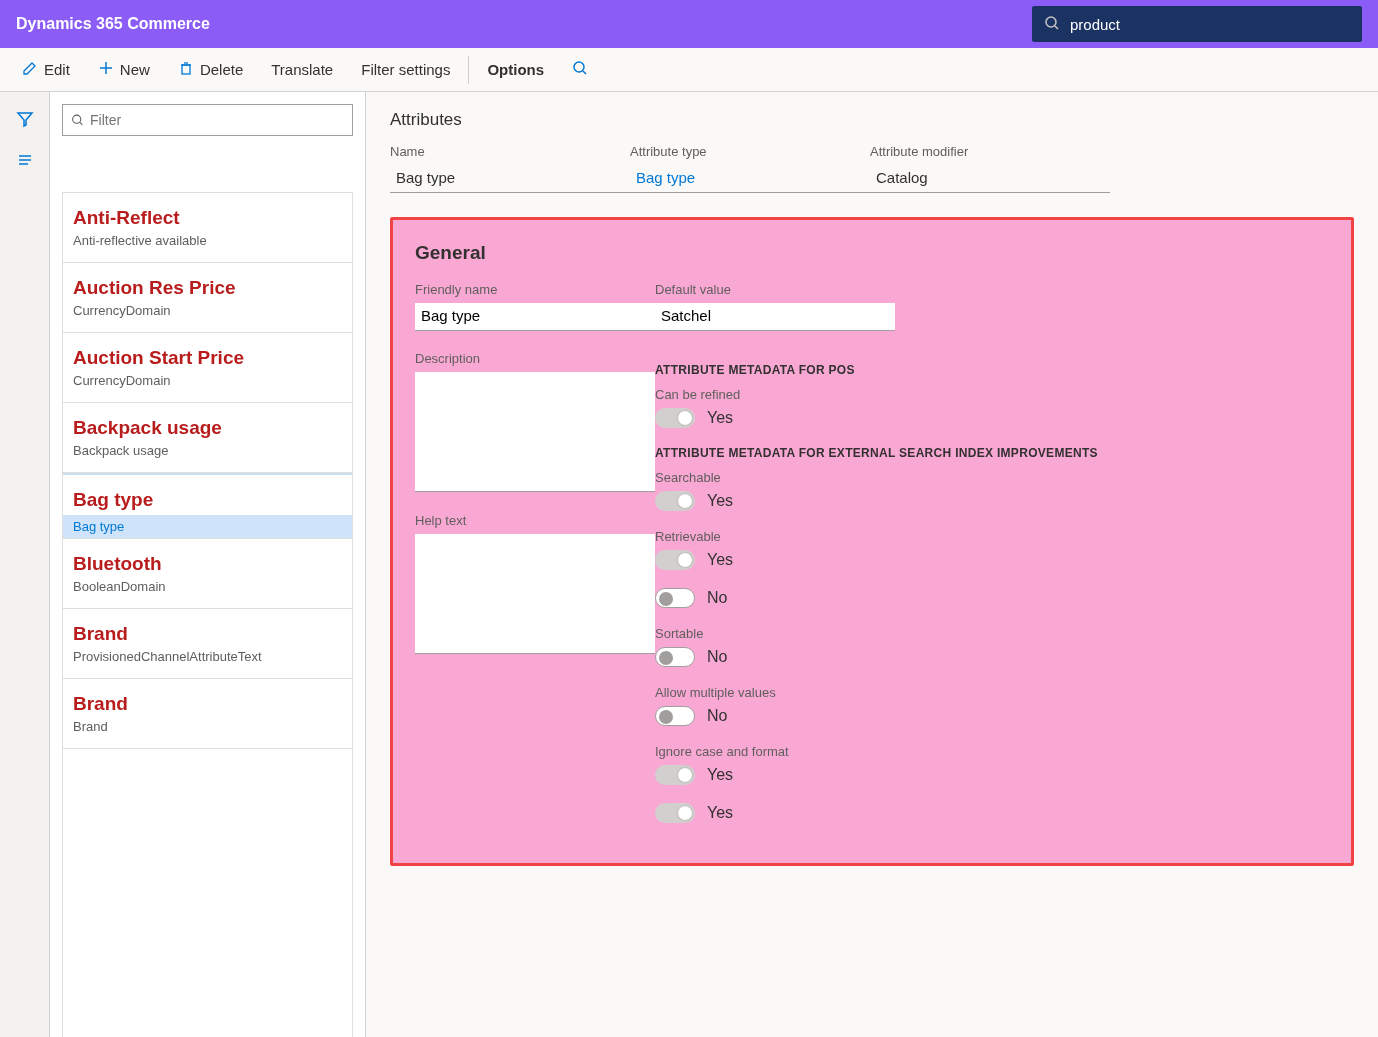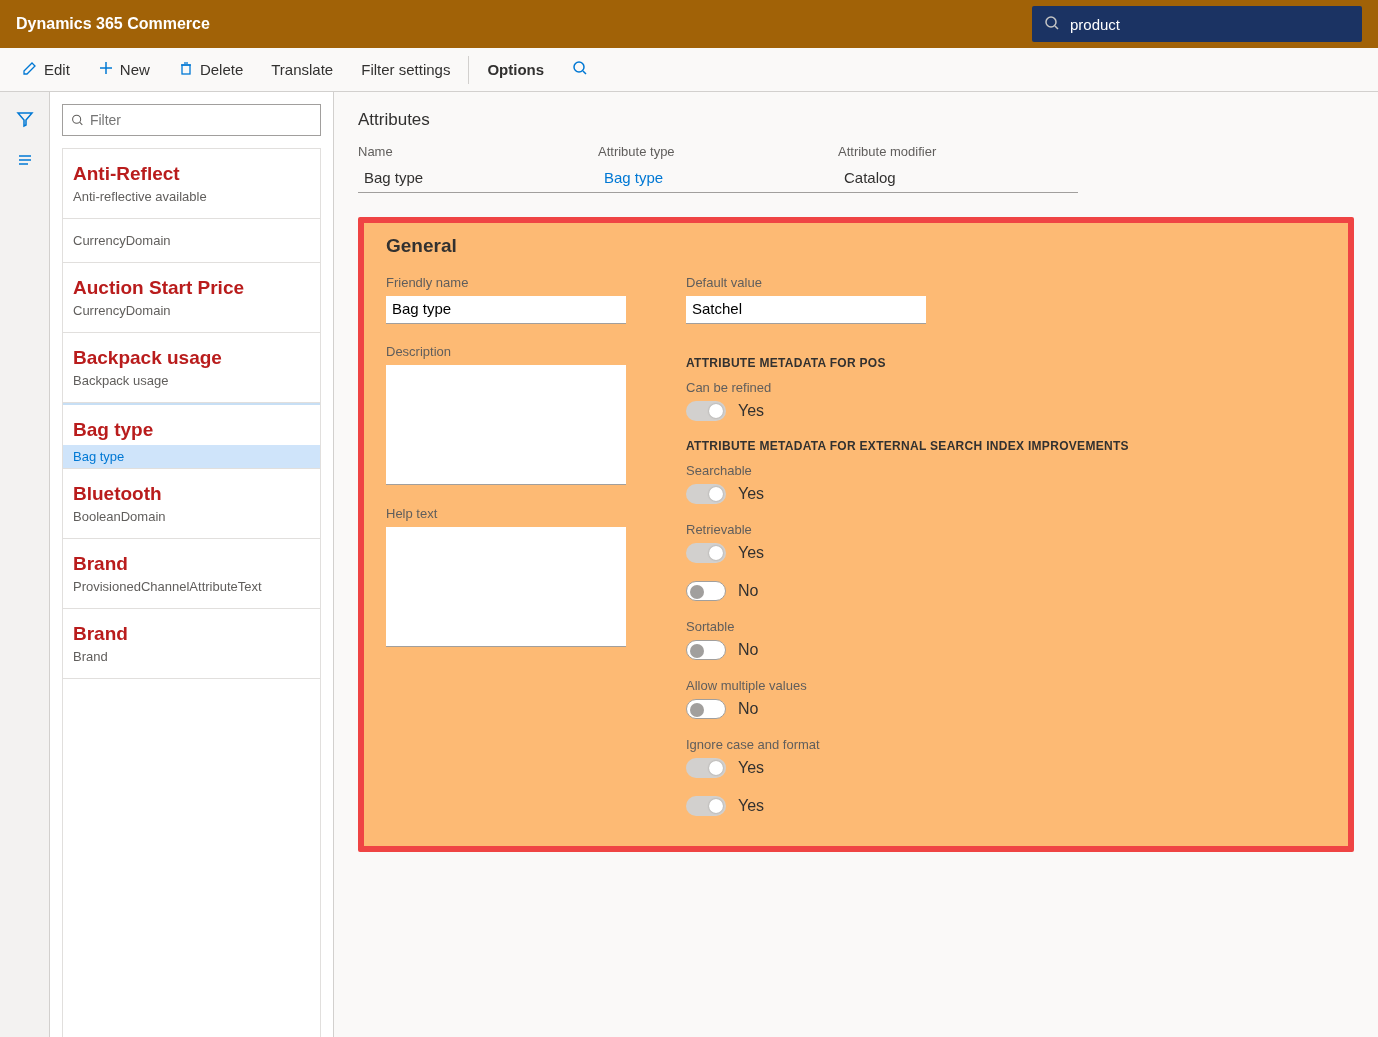--- a/index.html
+++ b/index.html
@@ -11,21 +11,21 @@
       font-family: "Segoe UI", -apple-system, BlinkMacSystemFont, sans-serif;
       font-size: 14px;
       color: #323130;
       background: #faf9f8;
       width: 1378px;
       height: 1037px;
       overflow: hidden;
     }
     
     .top-header {
-      background: #a16207;
+      background: #8b5cf6;
       height: 48px;
       display: flex;
       align-items: center;
       justify-content: space-between;
       padding: 0 16px 0 16px;
     }
     .app-title {
       color: #ffffff;
       font-size: 16px;
       font-weight: 600;
@@ -97,26 +97,27 @@
       align-items: center;
       padding-top: 18px;
       gap: 20px;
     }
     .rail-icon {
       color: #0078d4;
       cursor: pointer;
     }
     
     .list-panel {
-      width: 284px;
+      width: 316px;
       background: #ffffff;
       border-right: 1px solid #d2d0ce;
       display: flex;
       flex-direction: column;
       padding: 12px 12px 0 12px;
+      gap: 44px;
     }
     .filter-input-wrap {
       border: 1px solid #a19f9d;
       height: 32px;
       display: flex;
       align-items: center;
       padding: 0 8px;
       gap: 6px;
       margin-bottom: 12px;
     }
@@ -187,33 +188,32 @@
     }
     .field-value {
       border-bottom: 1px solid #a19f9d;
       padding: 4px 6px 6px 6px;
       font-size: 15px;
     }
     .field-value.link {
       color: #0078d4;
     }
     .general-card {
-      background: #fdba74;
-      border: 6px solid #ef4444;
+      background: #f9a8d4;
+      border: 3px solid #ef4444;
       border-radius: 2px;
-      padding: 12px 22px;
+      padding: 22px 22px;
     }
     .general-title {
       font-size: 19px;
       font-weight: 600;
       margin-bottom: 18px;
     }
     .general-body {
       display: flex;
-      gap: 60px;
     }
     .col-left {
       width: 240px;
     }
     .col-right {
       flex: 1;
     }
     .friendly-input {
       border: none;
       border-bottom: 1px solid #a19f9d;
@@ -382,20 +382,21 @@
           <line x1="11" y1="11" x2="14" y2="14" stroke="currentColor" stroke-width="1.3"></line>
         </svg>
       <input class="filter-input" placeholder="Filter" style="">
     </div>
     <div class="attr-list" id="attr-list">
         <div class="attr-item">
           <div class="attr-title">Anti-Reflect</div>
           <div class="attr-sub">Anti-reflective available</div>
         </div>
         <div class="attr-item">
+          <div class="attr-title">Auction Res Price</div>
           <div class="attr-sub">CurrencyDomain</div>
         </div>
         <div class="attr-item">
           <div class="attr-title">Auction Start Price</div>
           <div class="attr-sub">CurrencyDomain</div>
         </div>
         <div class="attr-item">
           <div class="attr-title">Backpack usage</div>
           <div class="attr-sub">Backpack usage</div>
         </div>

